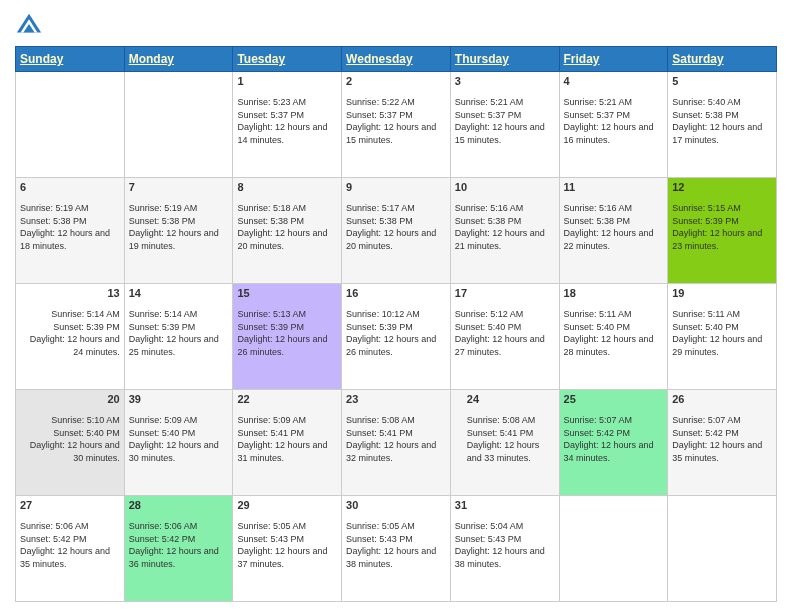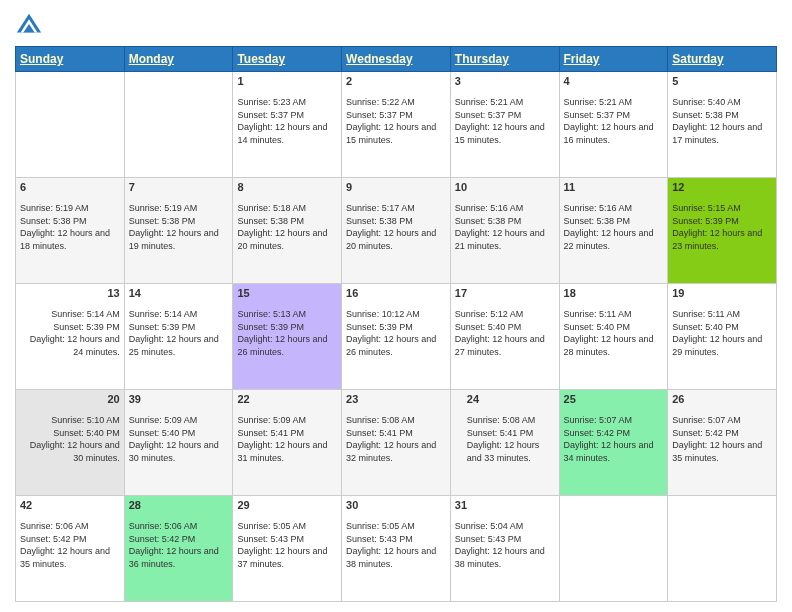--- a/index.html
+++ b/index.html
@@ -292,21 +292,21 @@
           </td>
           <td style="background: rgb(245, 245, 245);">
             <span class="day-number">26</span>
             <div class="day-info">Sunrise: 5:07 AM
 Sunset: 5:42 PM
 Daylight: 12 hours and 35 minutes.</div>
           </td>
         </tr>
         <tr>
           <td style="background: rgb(255, 255, 255);">
-            <span class="day-number">42</span>
+            <span class="day-number">27</span>
             <div class="day-info">Sunrise: 5:06 AM
 Sunset: 5:42 PM
 Daylight: 12 hours and 35 minutes.</div>
           </td>
           <td style="background: #86efac;">
             <span class="day-number">28</span>
             <div class="day-info">Sunrise: 5:06 AM
 Sunset: 5:42 PM
 Daylight: 12 hours and 36 minutes.</div>
           </td>

